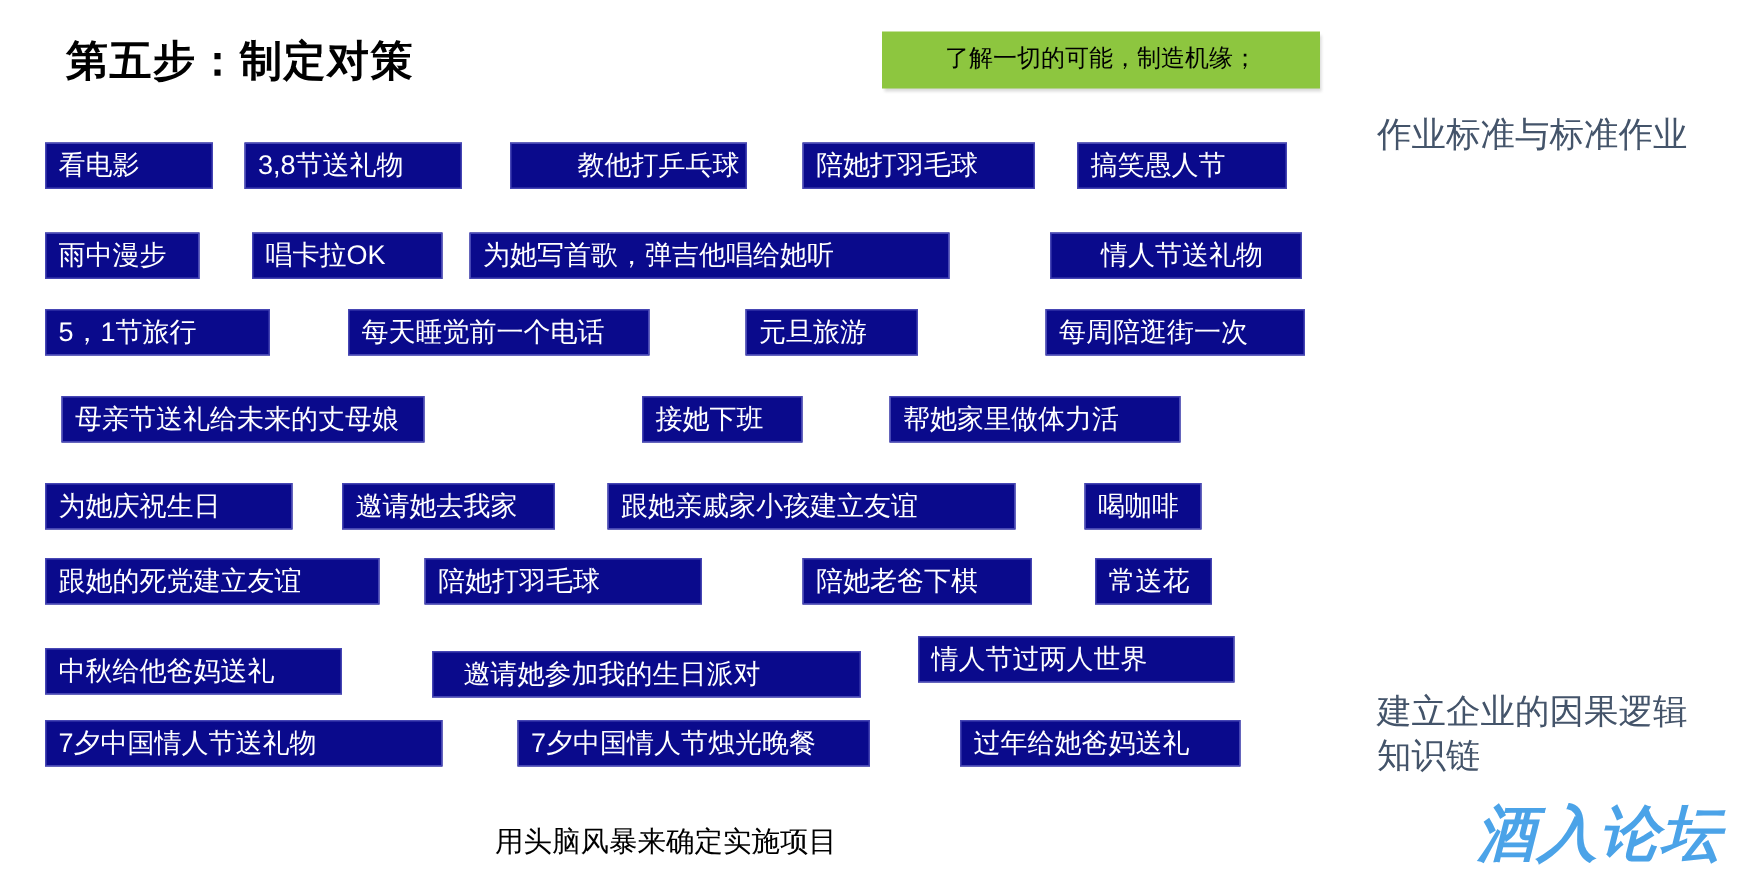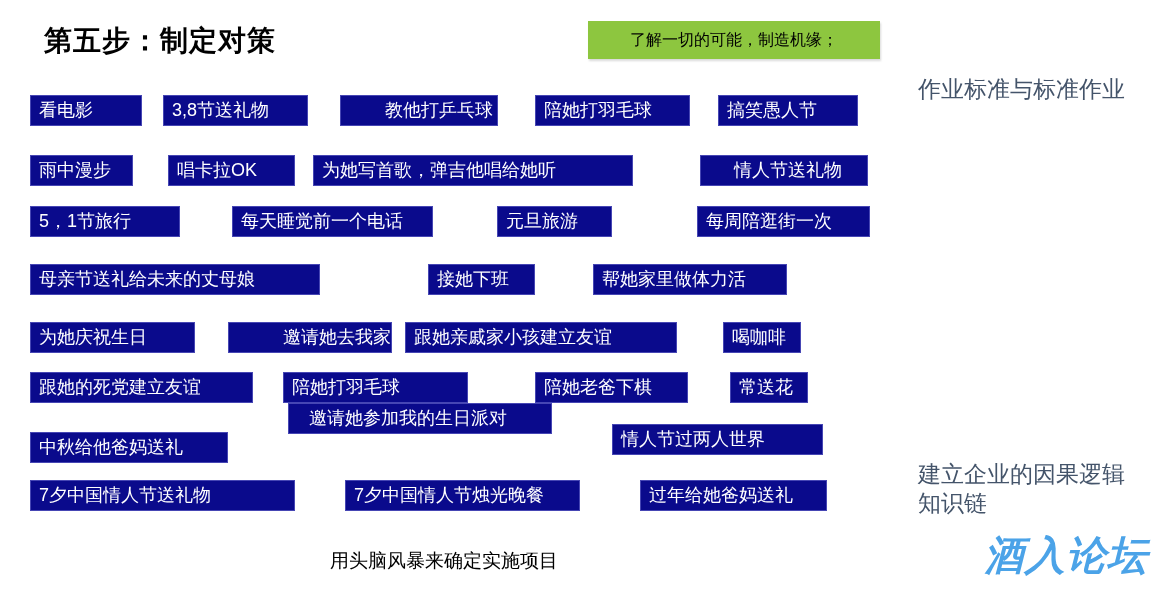--- a/index.html
+++ b/index.html
@@ -67,33 +67,33 @@
       <div class="note" style="left: 535px; top: 95px; width: 155px;">陪她打羽毛球</div>
       <div class="note" style="left: 718px; top: 95px; width: 140px;">搞笑愚人节</div>
       <div class="note" style="left: 30px; top: 155px; width: 103px;">雨中漫步</div>
       <div class="note" style="left: 168px; top: 155px; width: 127px;">唱卡拉OK</div>
       <div class="note" style="left: 313px; top: 155px; width: 320px;">为她写首歌，弹吉他唱给她听</div>
       <div class="note" style="left: 700px; top: 155px; width: 168px; padding-left: 33px;">情人节送礼物</div>
       <div class="note" style="left: 30px; top: 206px; width: 150px;">5，1节旅行</div>
       <div class="note" style="left: 232px; top: 206px; width: 201px;">每天睡觉前一个电话</div>
       <div class="note" style="left: 497px; top: 206px; width: 115px;">元旦旅游</div>
       <div class="note" style="left: 697px; top: 206px; width: 173px;">每周陪逛街一次</div>
-      <div class="note" style="left: 30px; top: 264px; width: 290px;">母亲节送礼给未来的丈母娘</div>
+      <div class="note" style="left: 41px; top: 264px; width: 242px;">母亲节送礼给未来的丈母娘</div>
       <div class="note" style="left: 428px; top: 264px; width: 107px;">接她下班</div>
       <div class="note" style="left: 593px; top: 264px; width: 194px;">帮她家里做体力活</div>
       <div class="note" style="left: 30px; top: 322px; width: 165px;">为她庆祝生日</div>
-      <div class="note" style="left: 228px; top: 322px; width: 164px; text-align: right;">邀请她去我家</div>
+      <div class="note" style="left: 228px; top: 322px; width: 142px;">邀请她去我家</div>
       <div class="note" style="left: 405px; top: 322px; width: 272px;">跟她亲戚家小孩建立友谊</div>
       <div class="note" style="left: 723px; top: 322px; width: 78px;">喝咖啡</div>
       <div class="note" style="left: 30px; top: 372px; width: 223px;">跟她的死党建立友谊</div>
       <div class="note" style="left: 283px; top: 372px; width: 185px;">陪她打羽毛球</div>
       <div class="note" style="left: 535px; top: 372px; width: 153px;">陪她老爸下棋</div>
       <div class="note" style="left: 730px; top: 372px; width: 78px;">常送花</div>
       <div class="note" style="left: 30px; top: 432px; width: 198px;">中秋给他爸妈送礼</div>
-      <div class="note" style="left: 288px; top: 403px; width: 264px; padding-left: 20px;">邀请她参加我的生日派对</div>
+      <div class="note" style="left: 288px; top: 434px; width: 286px; padding-left: 20px;">邀请她参加我的生日派对</div>
       <div class="note" style="left: 612px; top: 424px; width: 211px;">情人节过两人世界</div>
       <div class="note" style="left: 30px; top: 480px; width: 265px;">7夕中国情人节送礼物</div>
       <div class="note" style="left: 345px; top: 480px; width: 235px;">7夕中国情人节烛光晚餐</div>
       <div class="note" style="left: 640px; top: 480px; width: 187px;">过年给她爸妈送礼</div>
     </div>
   <div class="side-top">作业标准与标准作业</div>
   <div class="side-bottom">建立企业的因果逻辑知识链</div>
   <div class="footer">用头脑风暴来确定实施项目</div>
   <div class="watermark">酒入论坛</div>
 </div>

